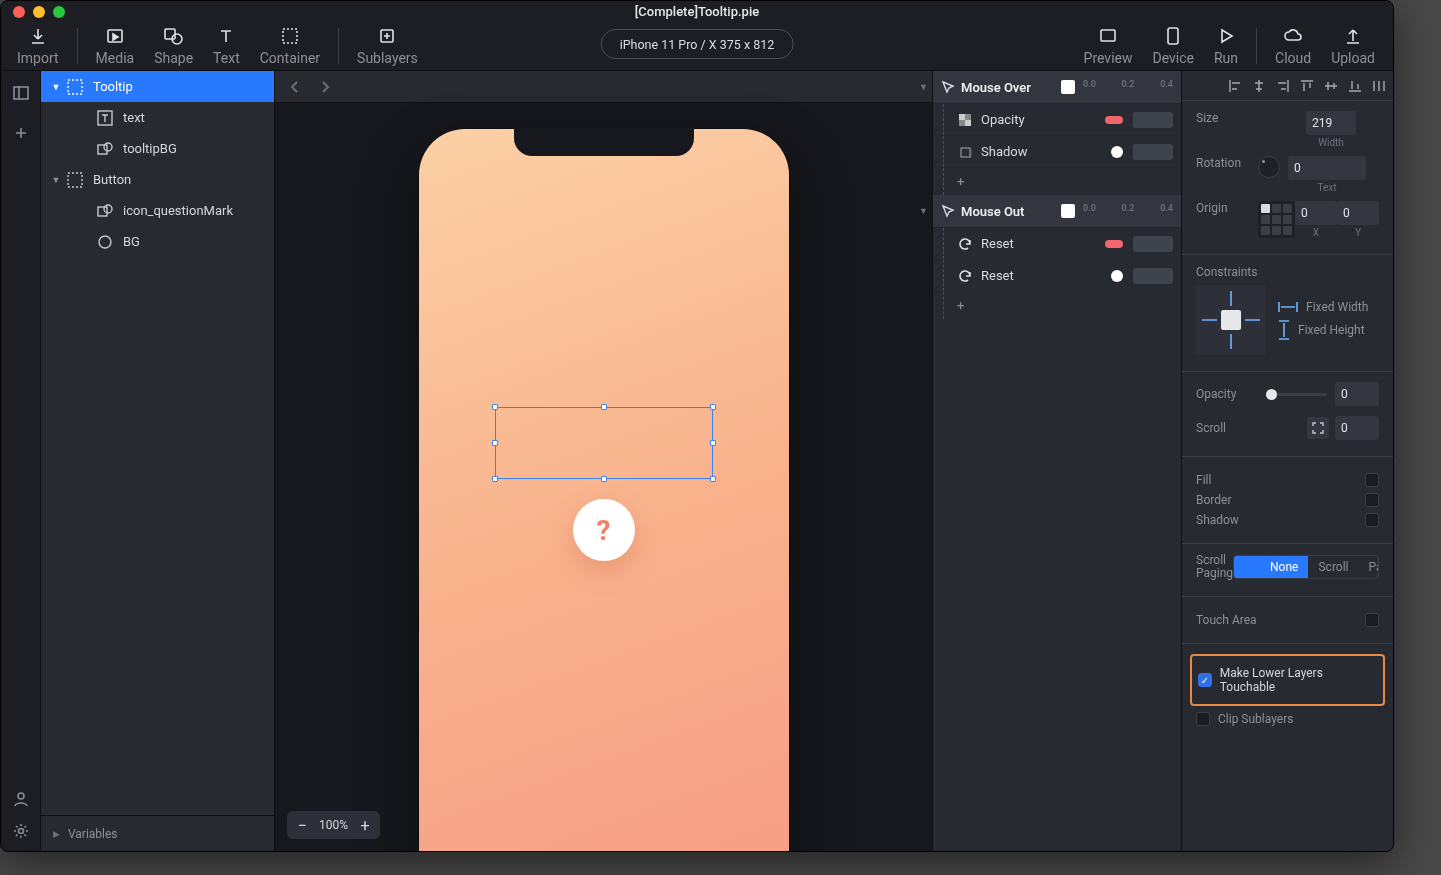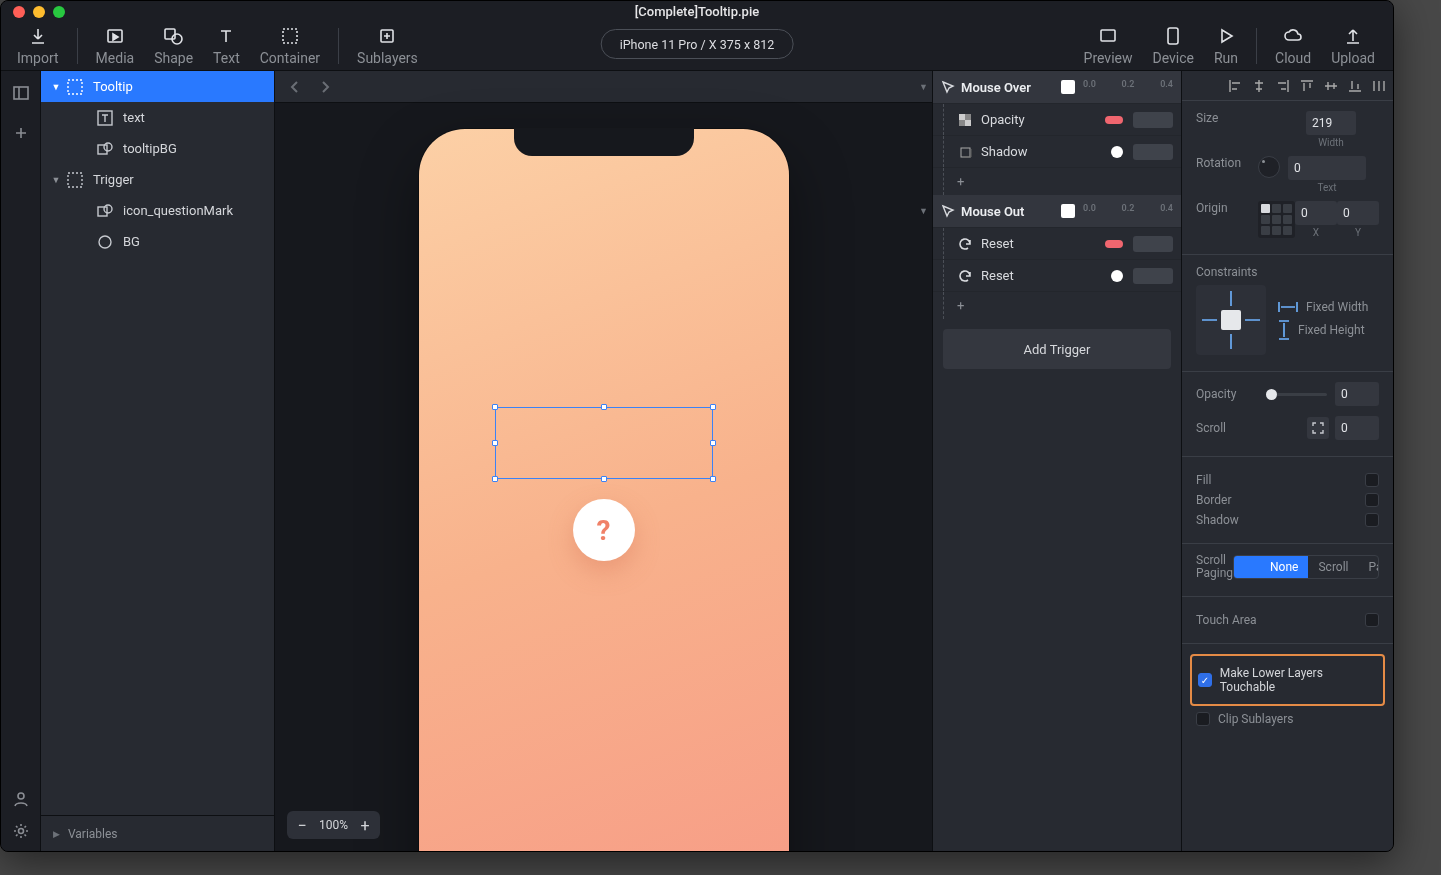--- a/index.html
+++ b/index.html
@@ -309,21 +309,21 @@
         <span>tooltipBG</span>
       </div>
       <div class="layer-row">
         <span class="chev">▼</span>
         <span class="indent0"></span>
         <span class="lic">
             <svg>
               <rect x="1" y="1" width="14" height="14" stroke-dasharray="2 2"></rect>
             </svg>
           </span>
-        <span>Trigger</span>
+        <span>Button</span>
       </div>
       <div class="layer-row">
         <span class="chev"></span>
           <span class="indent1"></span>
         <span class="lic">
             <svg>
               <rect x="1" y="4" width="9" height="9"></rect>
               <circle cx="11" cy="6" r="4"></circle>
             </svg>
           </span>
@@ -465,23 +465,20 @@
               </svg>
             </span>
           <span>Reset</span>
           <span class="dot" style="background:#fff"></span>
           <span class="bar"></span>
         </div>
         <div class="trig-add-row">
             <span class="dashed"></span>
             <span>+</span>
           </div>
-      </div>
-      <div class="add-trigger">
-        <span>Add Trigger</span>
       </div>
     </div>
 
     <div class="inspector">
       <div class="insp-tabs">
         <span class="itab">
             <svg width="14" height="14" stroke="#aaa" stroke-width="1.4" fill="none">
               <path d="M2 1v12M4 4h8M4 10h5"></path>
             </svg>
           </span>

